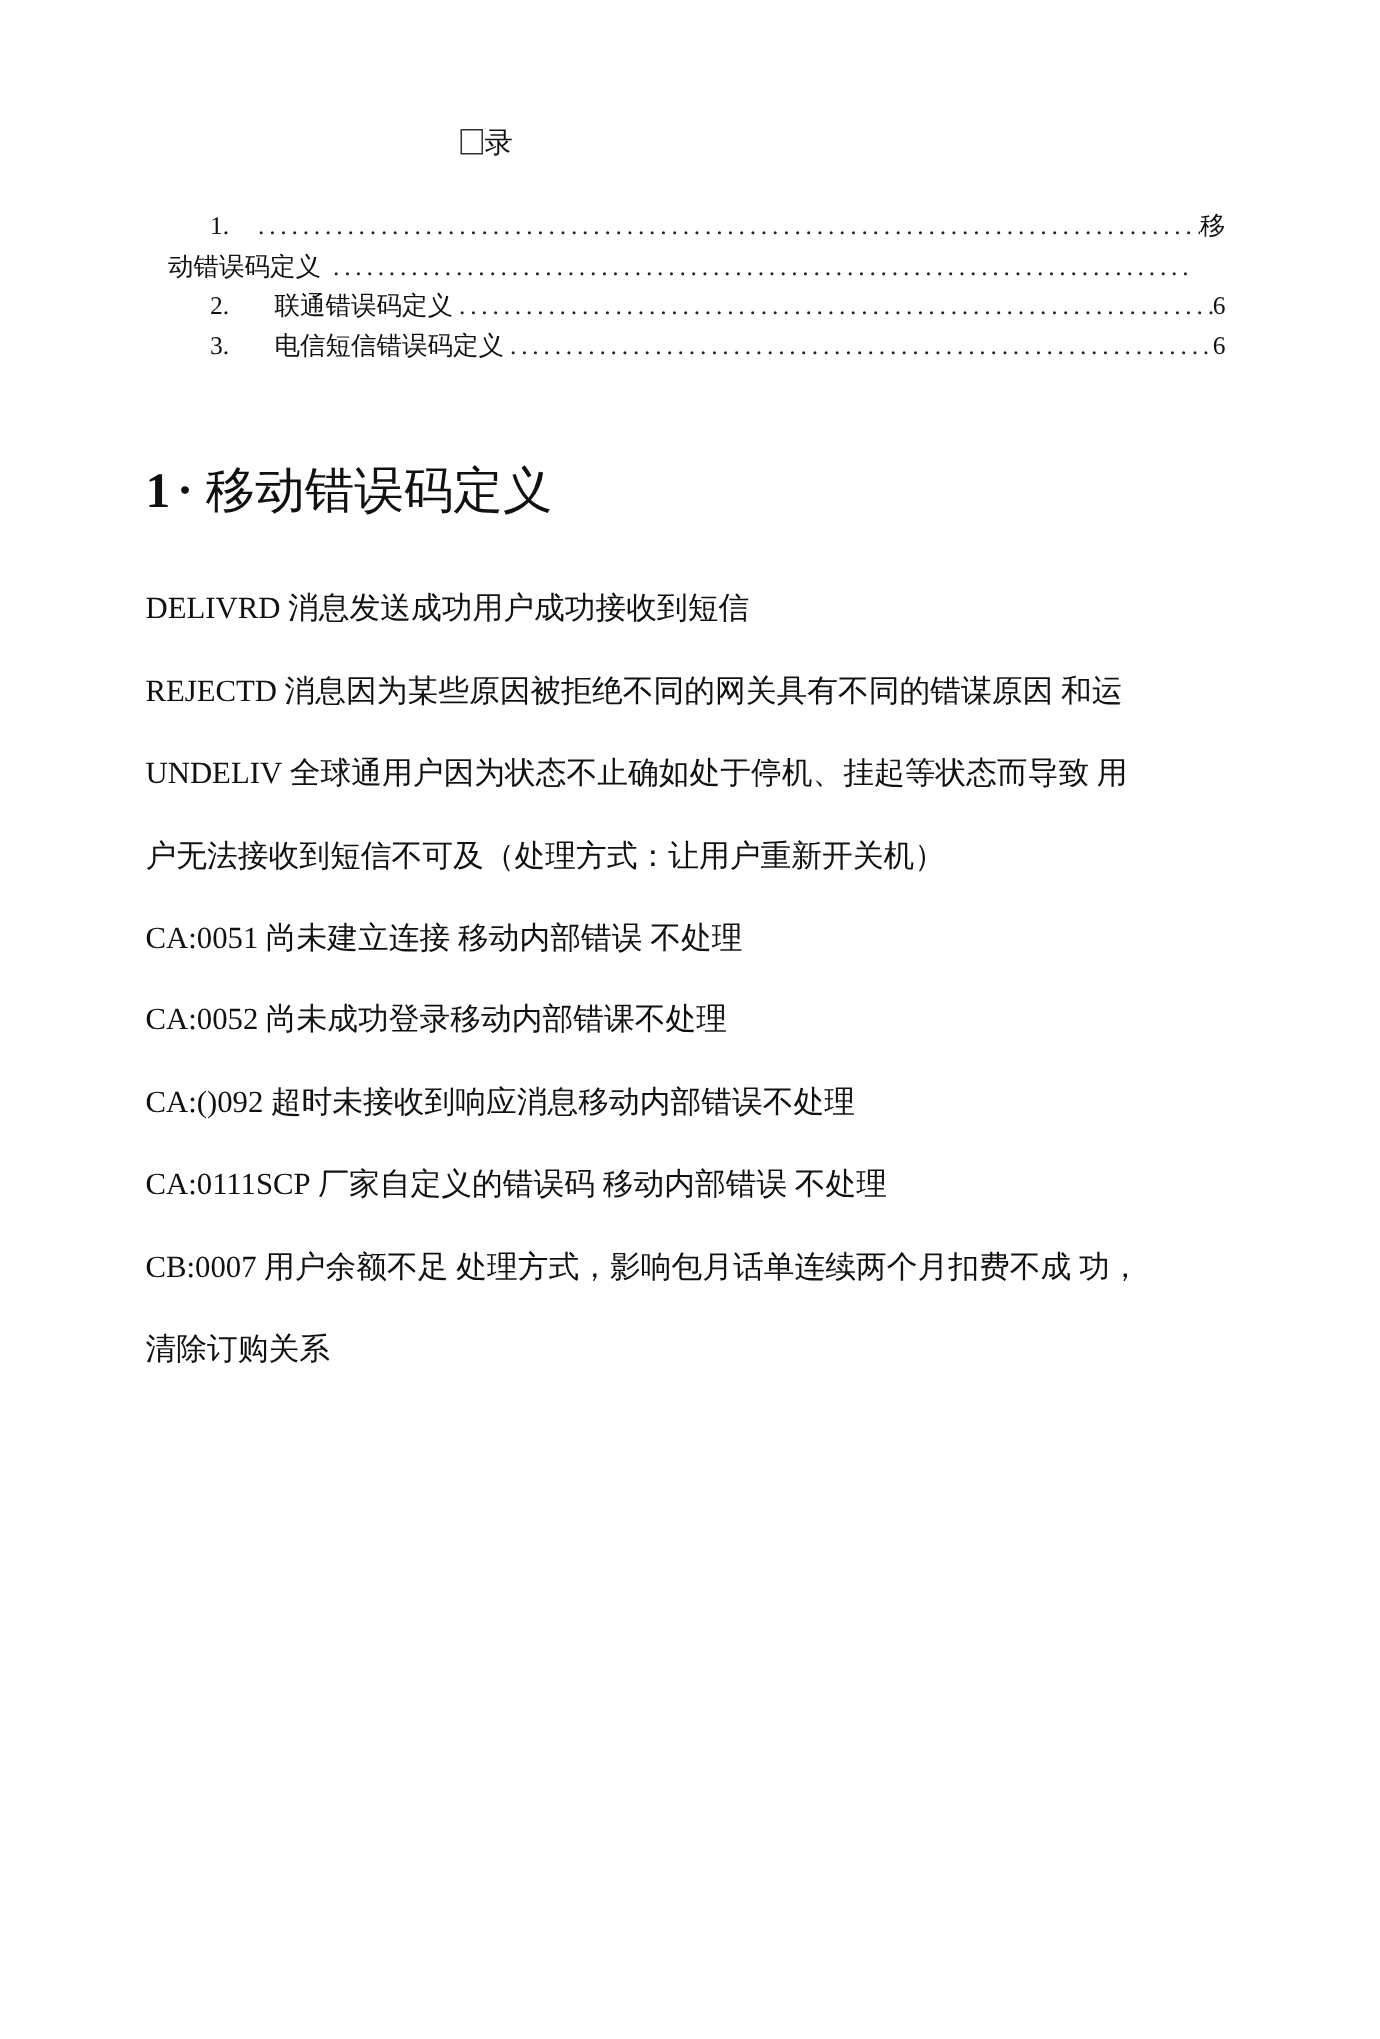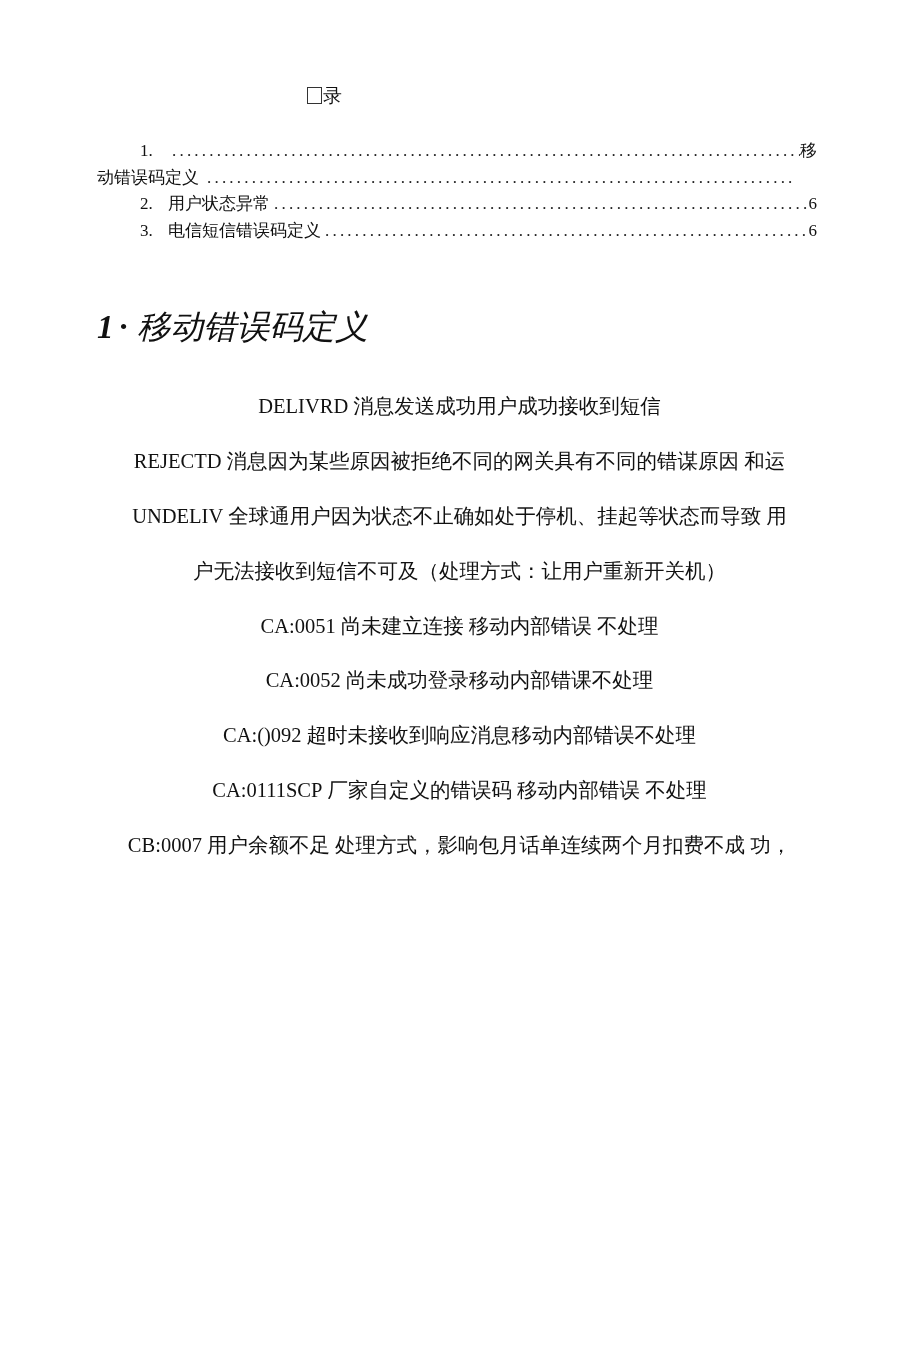--- a/index.html
+++ b/index.html
@@ -49,55 +49,53 @@
     }
     .toc-row {
       display: flex;
       align-items: baseline;
       white-space: nowrap;
       overflow: hidden;
       height: 26.7px;
     }
     .toc-row.indent { padding-left: 43px; }
     .toc-num { flex: 0 0 auto; width: 28px; }
-    .toc-label { flex: 0 0 auto; }
+    .toc-label { flex: 0 0 auto; margin-left: 15px; }
     .toc-dots {
       flex: 1 1 auto;
       overflow: hidden;
       white-space: nowrap;
       letter-spacing: 3.2px;
       padding-left: 4px;
       color: #222;
     }
     .toc-page { flex: 0 0 auto; }
     .heading {
       position: absolute;
       left: 97px;
       top: 305px;
       font-size: 33px;
       line-height: 44px;
       white-space: nowrap;
       font-weight: normal;
       margin: 0;
-      font-style: italic;
     }
     .heading .num { font-weight: bold; }
     .heading .bullet { margin: 0 10px 0 6px; font-size: 22px; vertical-align: 4px; }
     .body {
       position: absolute;
       left: 97px;
       top: 379px;
       width: 725px;
       font-size: 20.5px;
       line-height: 54.9px;
     }
     .para {
       margin: 0;
       white-space: nowrap;
-      text-align: center;
     }
     .line { display: block; height: 54.9px; white-space: nowrap; }
     .code { margin-right: 5px; }
   </style>
 </head>
 <body>
 
 <div class="page">
 
   <div class="toc-title">
@@ -109,21 +107,21 @@
       <span class="toc-num">1.</span>
       <span class="toc-dots">................................................................................................</span>
       <span class="toc-page">移</span>
     </div>
     <div class="toc-row">
       <span class="toc-label">动错误码定义</span>
       <span class="toc-dots" style="padding-left:8px; margin-right:22px;">................................................................................................</span>
     </div>
     <div class="toc-row indent">
       <span class="toc-num">2.</span>
-      <span class="toc-label">用户状态异常</span>
+      <span class="toc-label">联通错误码定义</span>
       <span class="toc-dots">................................................................................................</span>
       <span class="toc-page">6</span>
     </div>
     <div class="toc-row indent">
       <span class="toc-num">3.</span>
       <span class="toc-label">电信短信错误码定义</span>
       <span class="toc-dots">................................................................................................</span>
       <span class="toc-page">6</span>
     </div>
   </div>
@@ -150,16 +148,17 @@
       <span class="line"><span class="code">CA:0052</span><span>尚未成功登录移动内部错课不处理</span></span>
     </p>
     <p class="para">
       <span class="line"><span class="code">CA:()092</span><span>超时未接收到响应消息移动内部错误不处理</span></span>
     </p>
     <p class="para">
       <span class="line"><span class="code">CA:0111SCP</span><span>厂家自定义的错误码  移动内部错误  不处理</span></span>
     </p>
     <p class="para">
       <span class="line"><span class="code">CB:0007</span><span>用户余额不足  处理方式，影响包月话单连续两个月扣费不成  功，</span></span>
+      <span class="line">清除订购关系</span>
     </p>
   </div>
 
 </div>
 
 </body></html>

